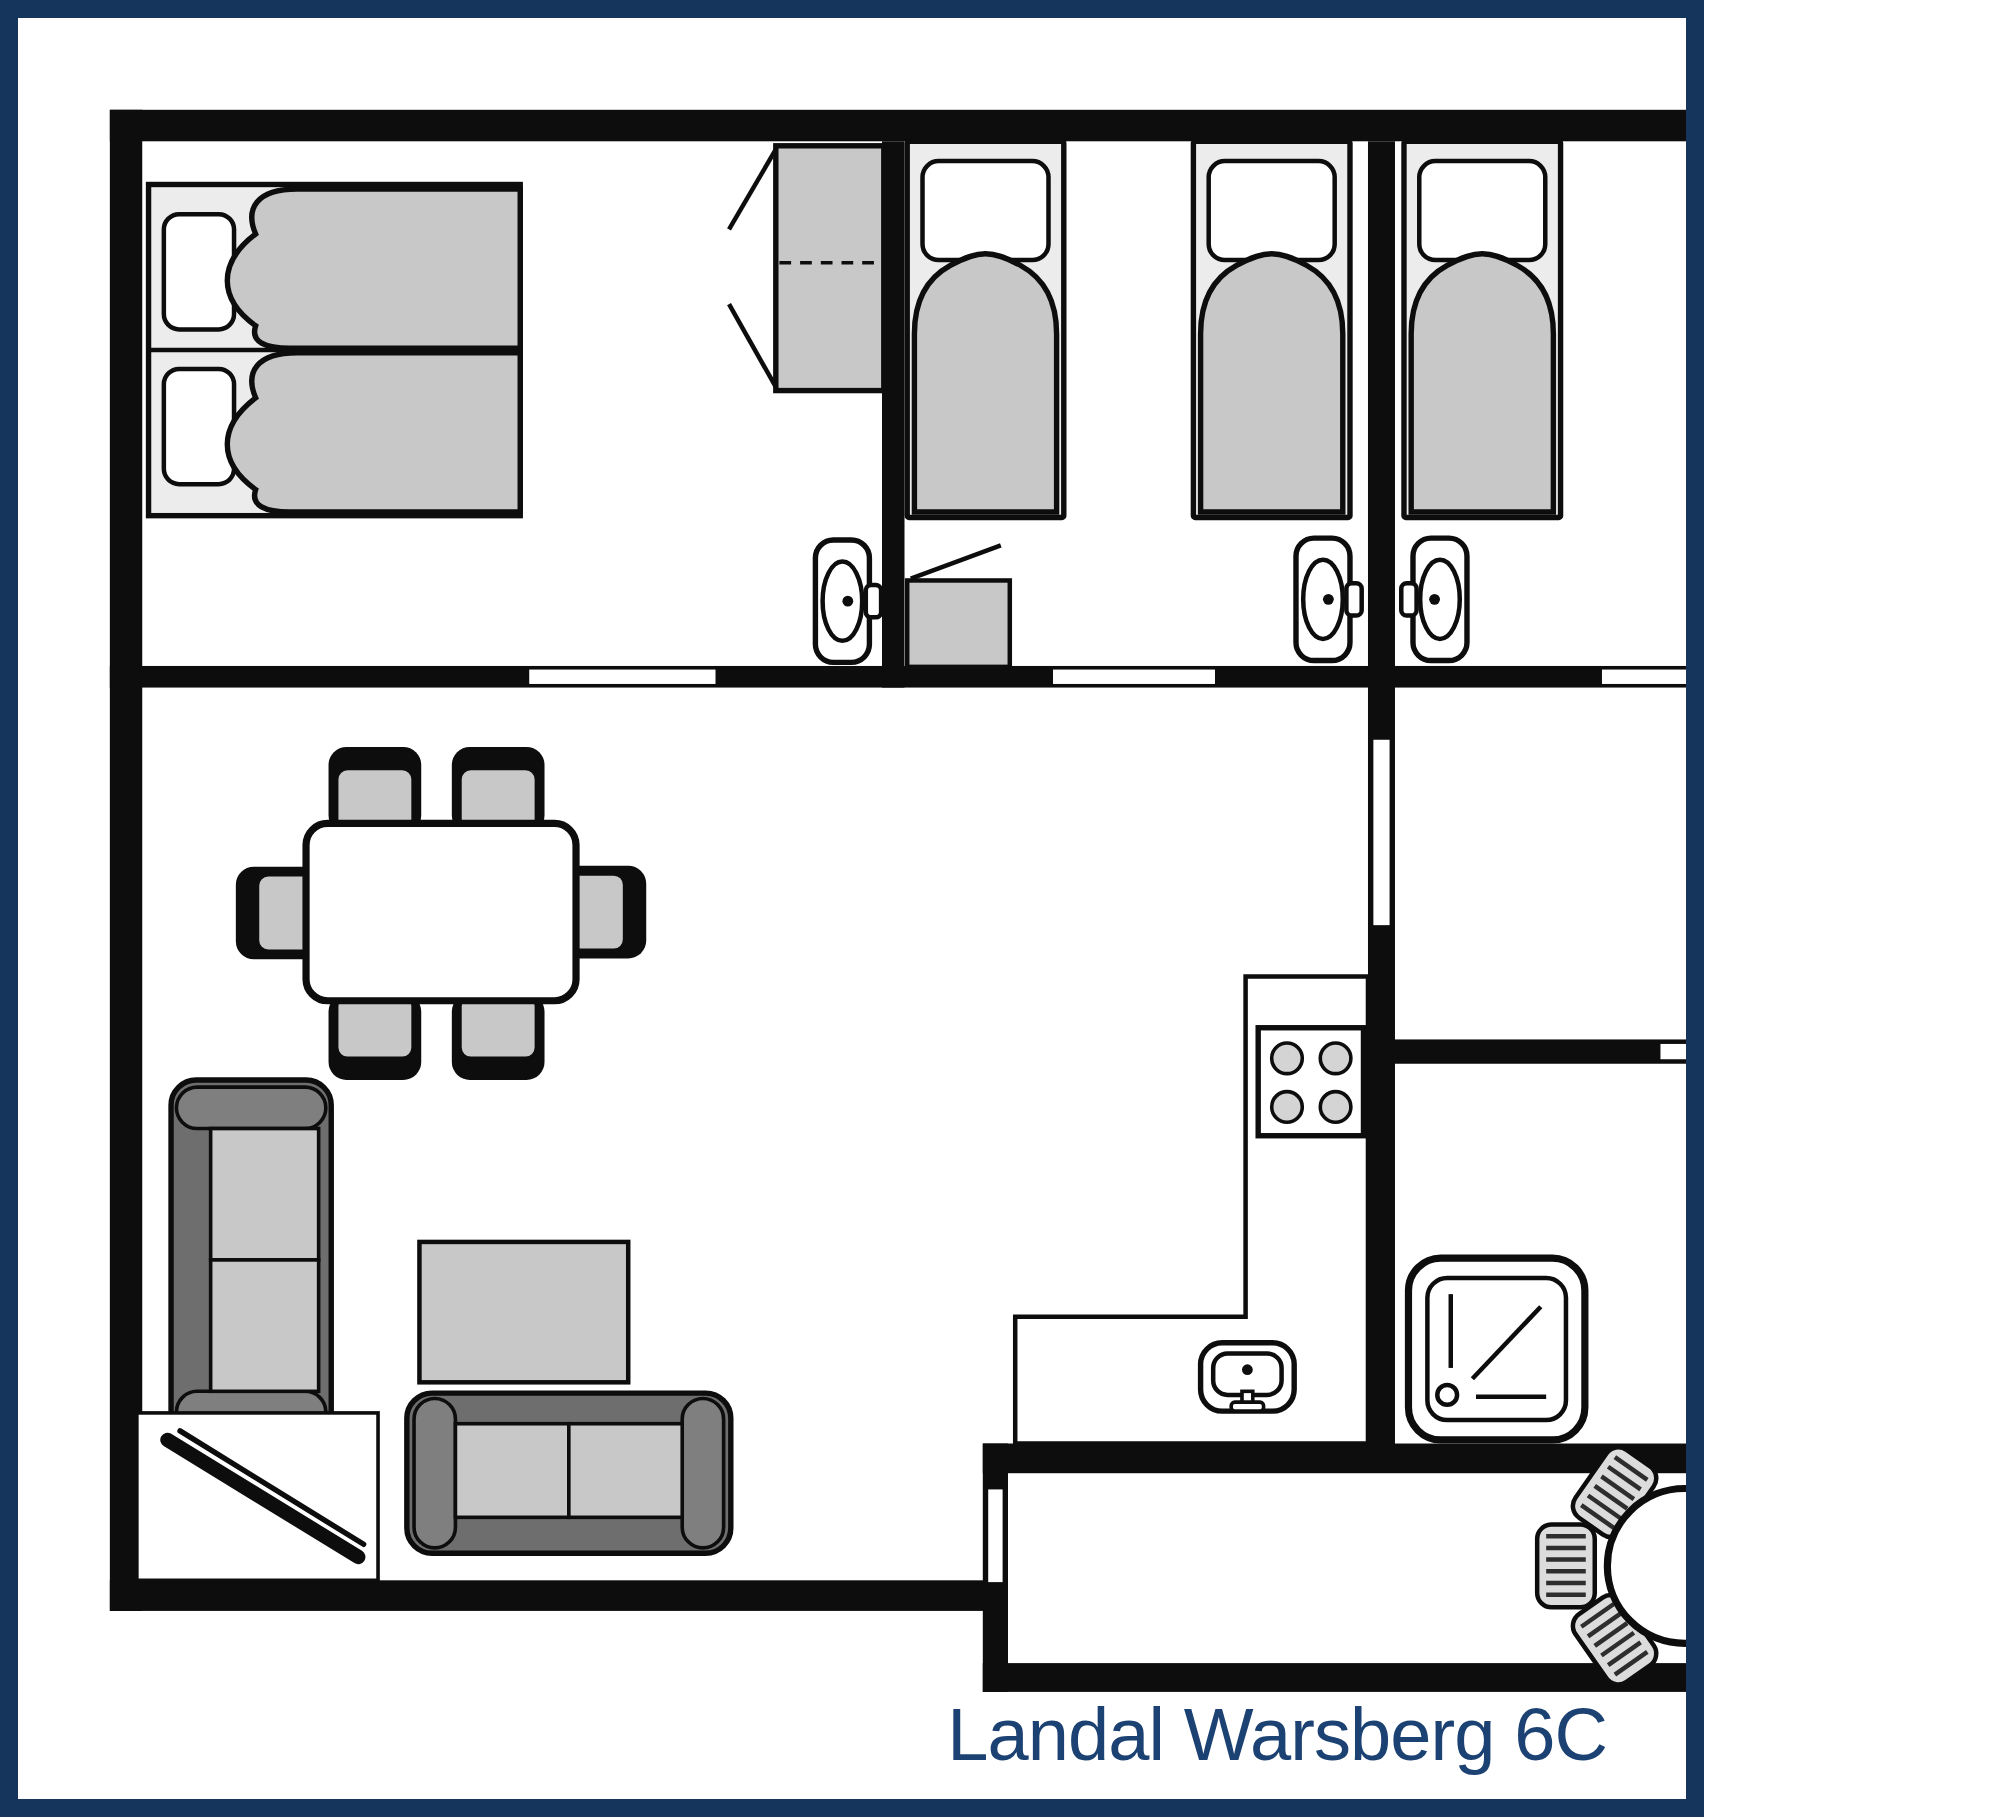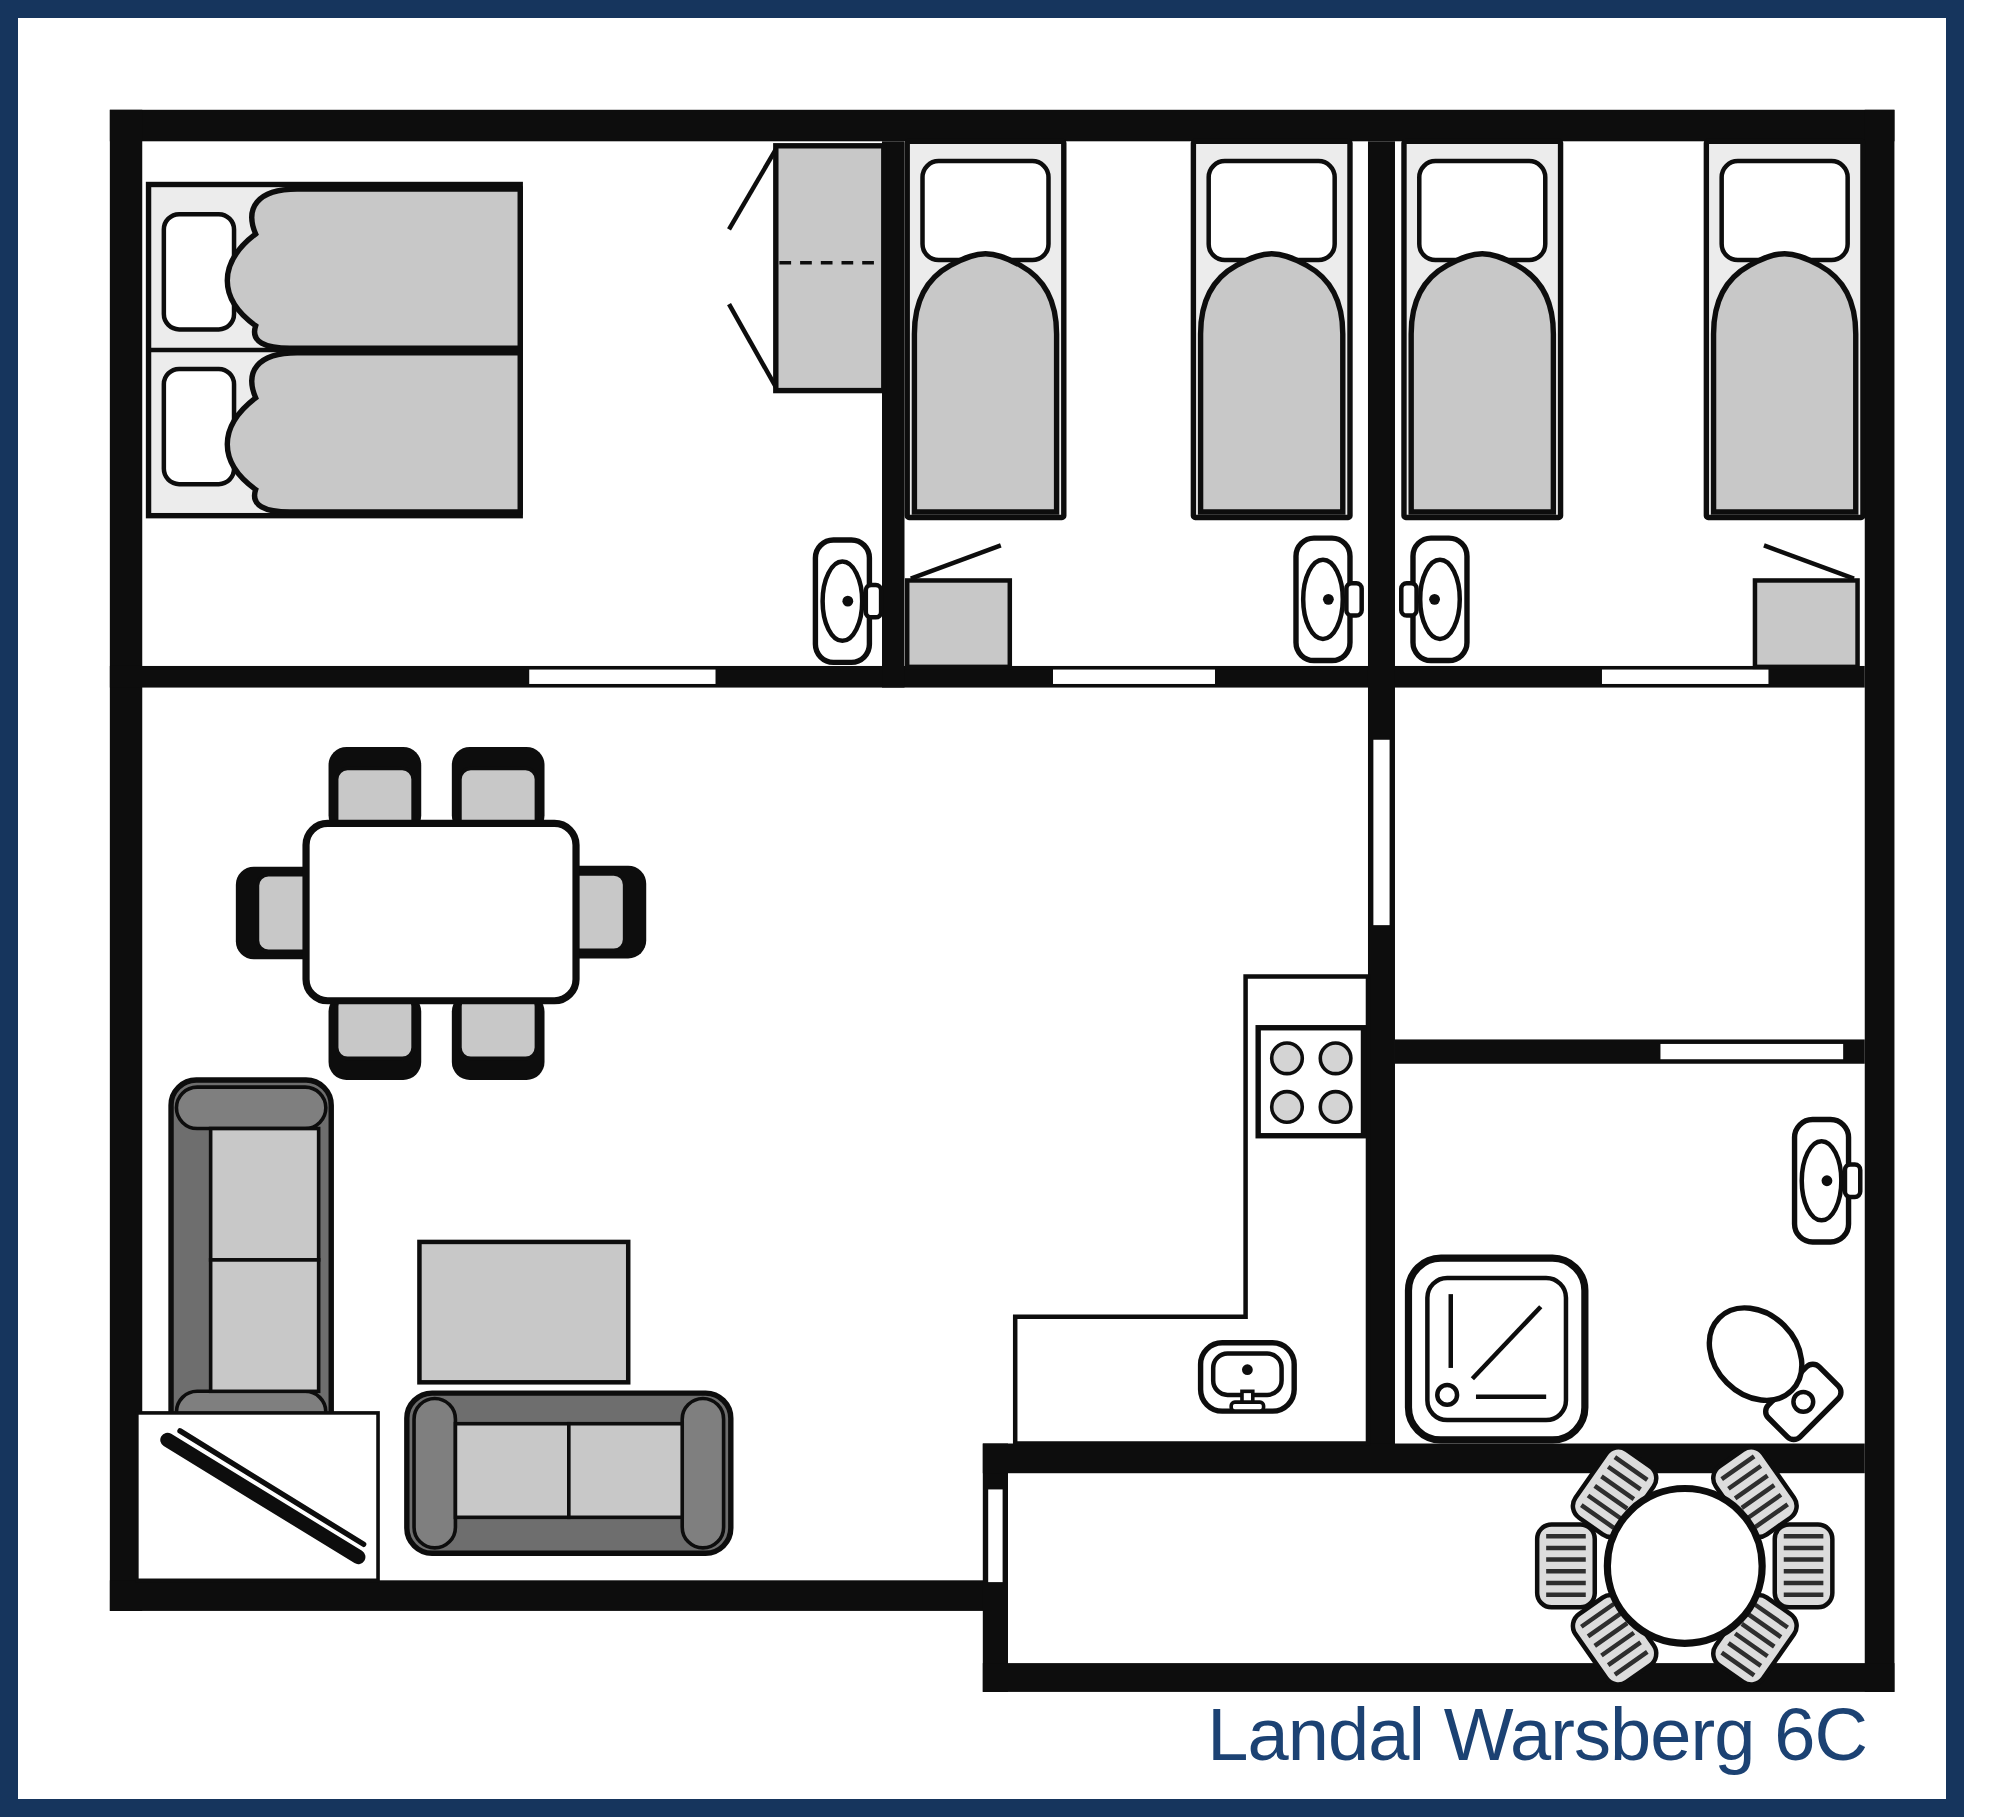--- a/index.html
+++ b/index.html
@@ -1,18 +1,18 @@
 <!DOCTYPE html>
 <html style="--frame-navy: #16355D; --title-navy: #1C4273; --wall-black: #0D0D0D; --furniture-gray: #C8C8C8; --bedframe-gray: #ECECEC; --sofa-dark-gray: #6E6E6E; --sofa-arm-gray: #7F7F7F; --terrace-chair-gray: #DCDCDC; --burner-gray: #D4D4D4; --stripe-gray: #2E2E2E; --background-white: #FFFFFF;font-size:14.4px"><head>
 <meta charset="utf-8">
 <style>
   html,body{margin:0;padding:0;background:#ffffff;}
   #stage{
     position:relative;
-    width:1964px;height:1817px;
+    width:1704px;height:1817px;
     background:var(--background-white,#fff);
     font-family:"Liberation Sans", sans-serif;
     overflow:hidden;
   }
   #frame{
     position:absolute;inset:0;
     border:18px solid var(--frame-navy,#16355D);
     box-sizing:border-box;
     pointer-events:none;
   }

